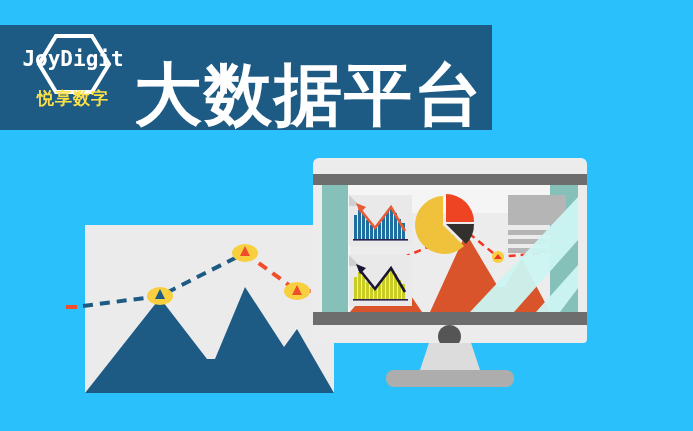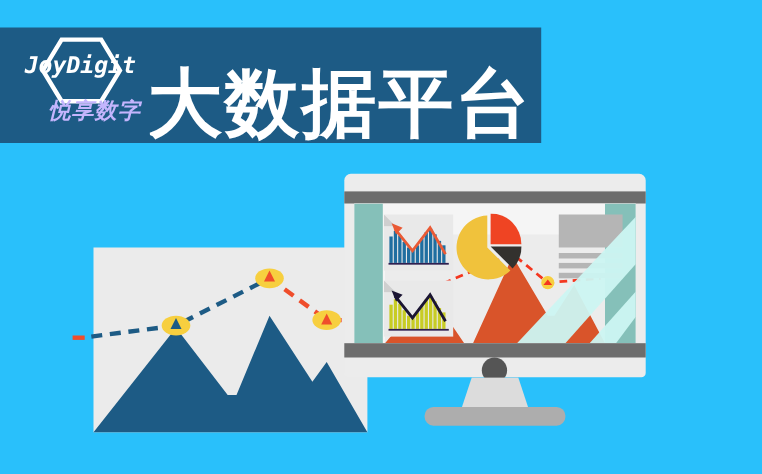--- a/index.html
+++ b/index.html
@@ -11,32 +11,32 @@
     position:relative;
   }
   #stage{position:absolute;left:0;top:0;width:693px;height:431px;background:#29c0fb;overflow:hidden;}
 
   
   .banner{
     position:absolute;left:0;top:25px;width:492px;height:105px;
     background:#1d5b85;
   }
   .logo-block{
-    position:absolute;left:18px;top:6px;width:110px;height:94px;font-style:italic;
+    position:absolute;left:18px;top:6px;width:110px;height:94px;
   }
   .logo-hex{position:absolute;left:18px;top:2px;width:76px;height:62px;}
   .logo-word{
     position:absolute;left:0;top:16px;width:110px;text-align:center;
     color:#ffffff;font-size:21px;font-weight:bold;letter-spacing:0px;
     font-family:"DejaVu Sans Mono","Liberation Mono",monospace;
     white-space:nowrap;
   }
   .logo-cn{
-    position:absolute;left:0;top:56px;width:110px;text-align:right;
-    color:#c4b5fd;font-size:20px;font-weight:bold;letter-spacing:1px;
+    position:absolute;left:0;top:56px;width:110px;text-align:center;
+    color:#fde047;font-size:17px;font-weight:bold;letter-spacing:1px;
     white-space:nowrap;
   }
   .banner-title{
     position:absolute;left:134px;top:40px;
     color:#ffffff;font-size:68px;font-weight:bold;letter-spacing:2px;
     line-height:58px;white-space:nowrap;
   }
 
   
   .left-panel{

